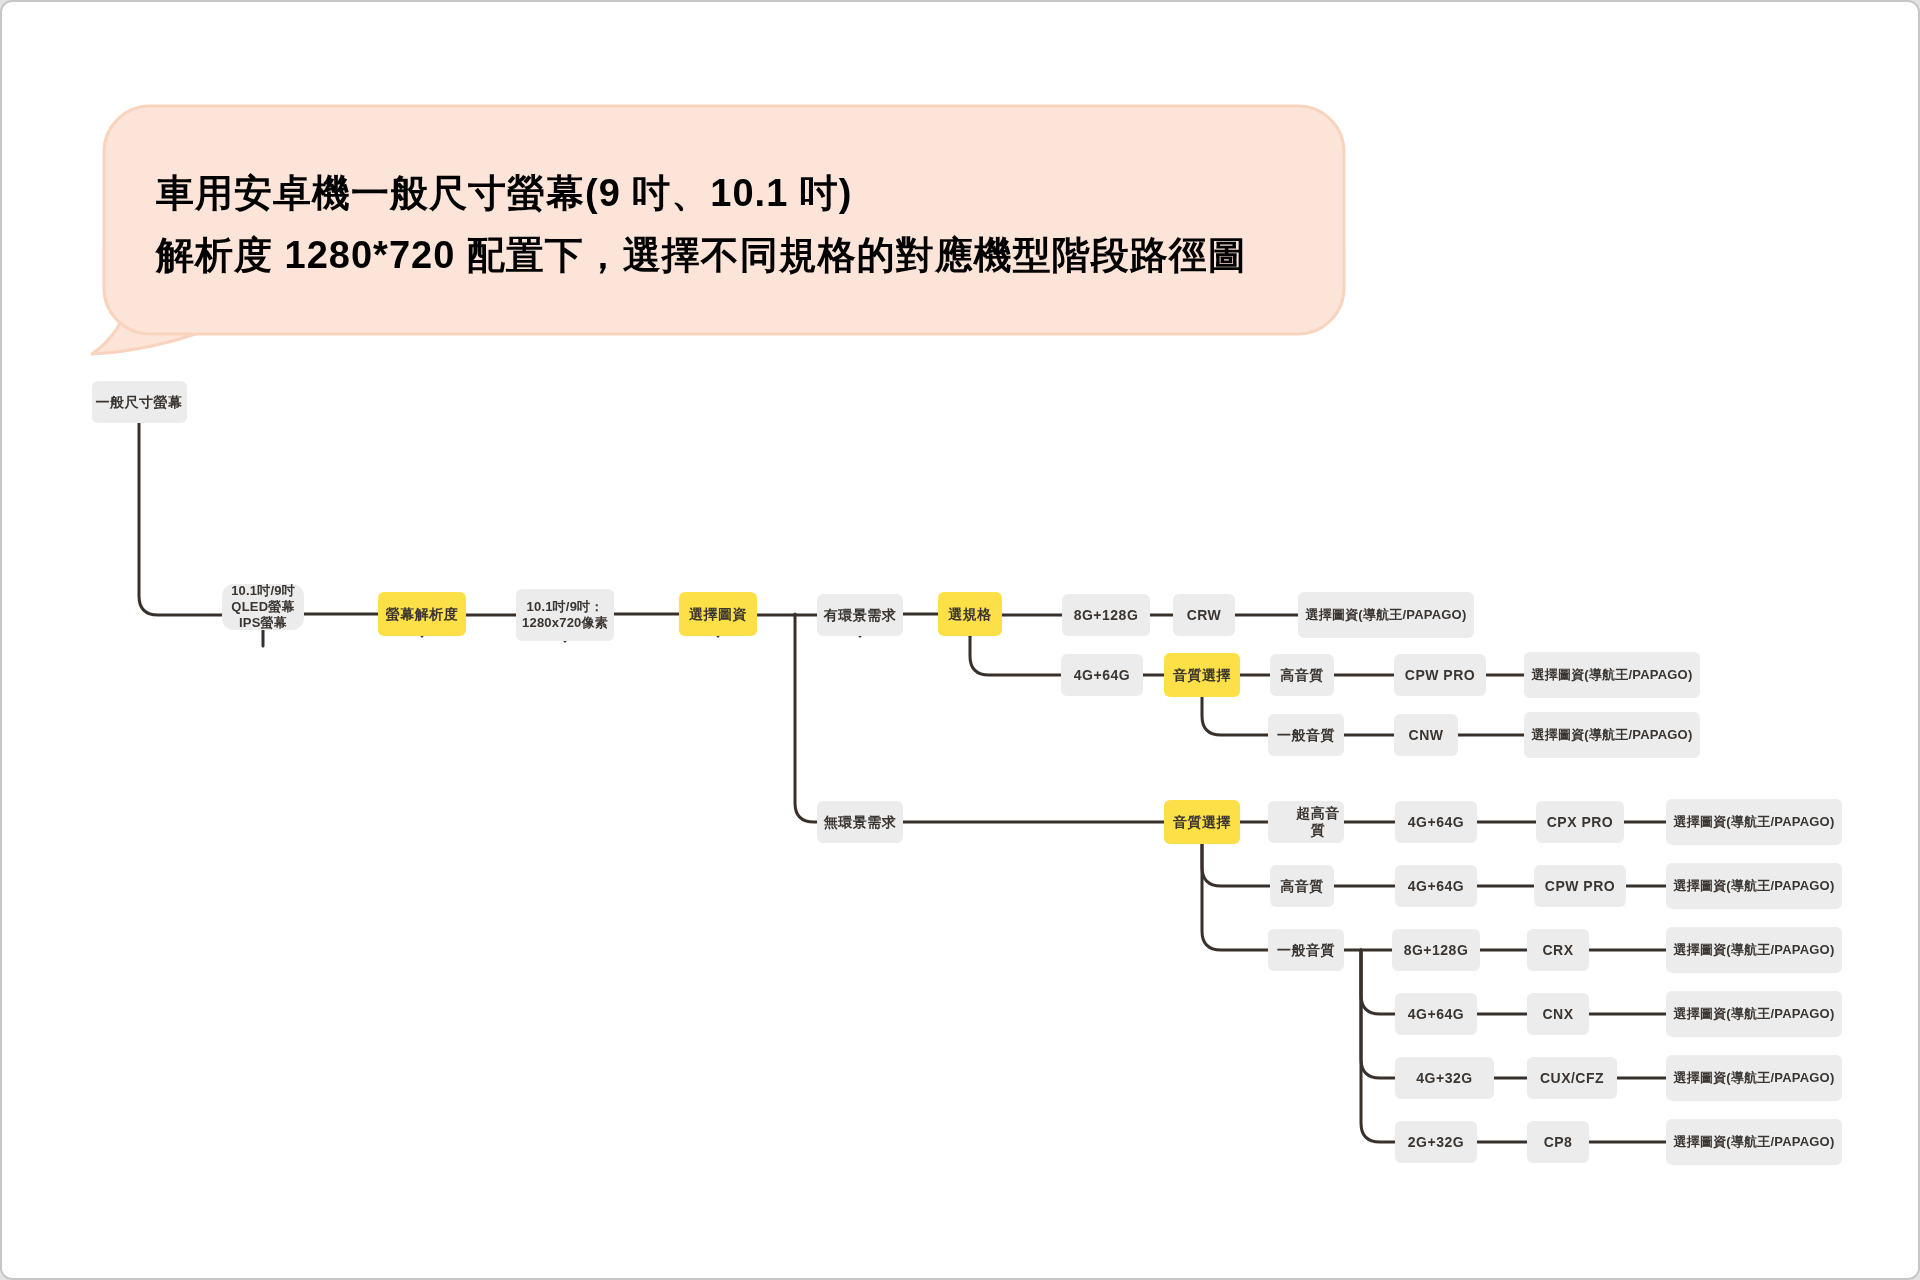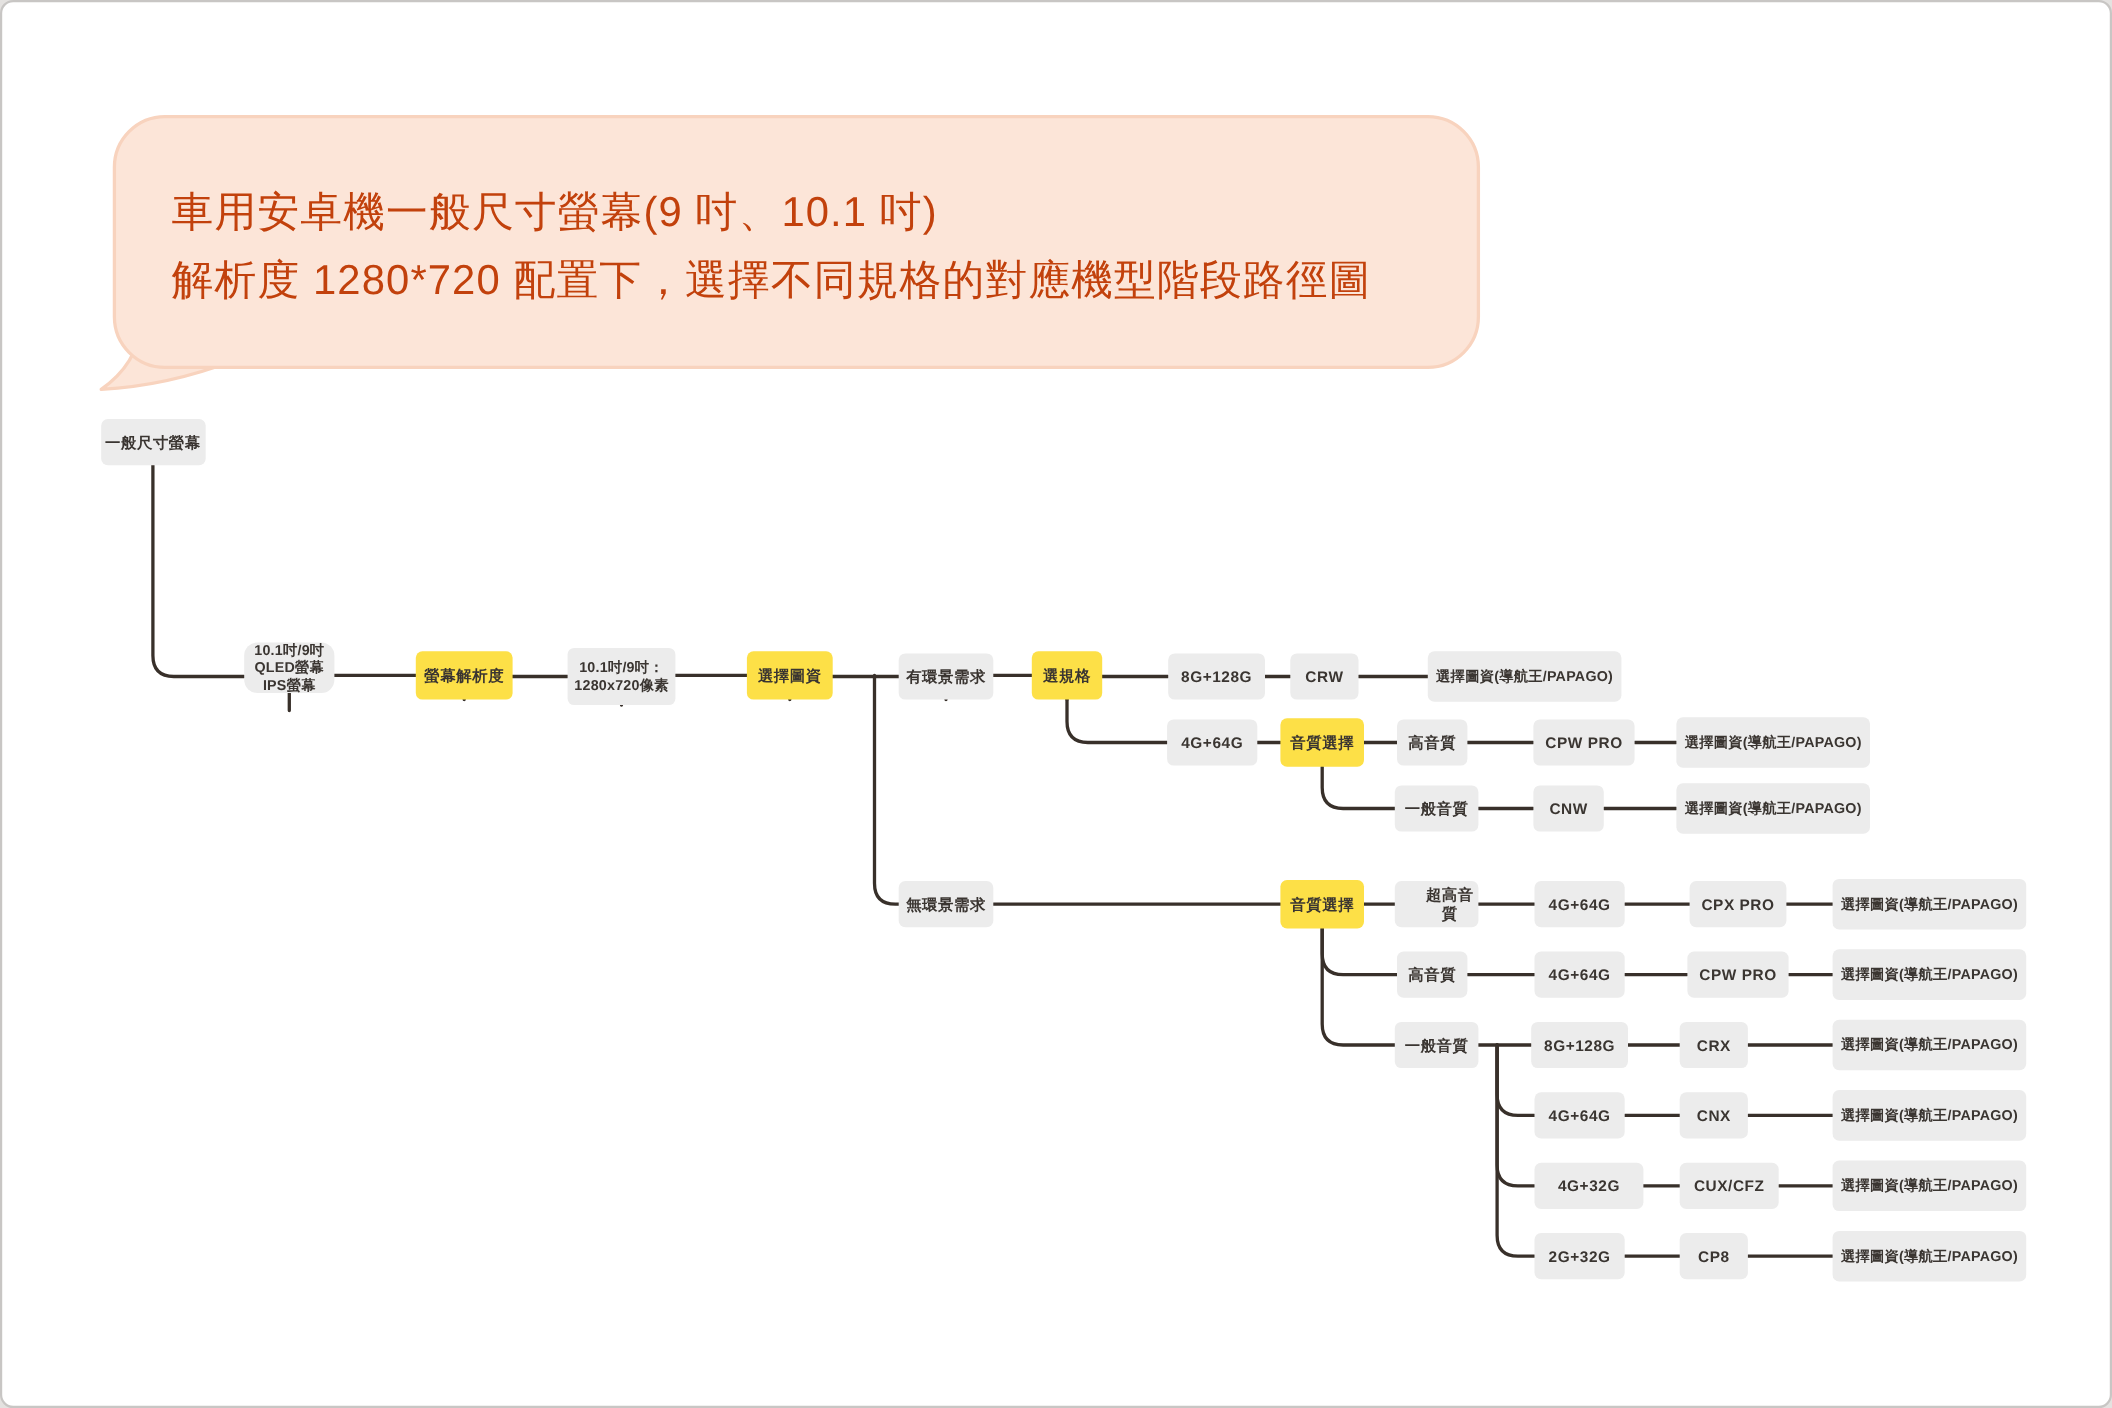--- a/index.html
+++ b/index.html
@@ -18,22 +18,22 @@
     border:2px solid #c8c6c4;
     border-radius:12px;
     box-sizing:border-box;
     overflow:hidden;
   }
   #bg-svg{
     position:absolute;left:0;top:0;width:1920px;height:1280px;z-index:1;
   }
   .title-text{
     position:absolute;left:154px;top:160px;z-index:3;
-    font-size:38px;line-height:62px;font-weight:400;
-    color:#c2410c;letter-spacing:1px;white-space:nowrap;
+    font-size:38px;line-height:62px;font-weight:700;
+    color:#000000;letter-spacing:1px;white-space:nowrap;
   }
   #nodes{
     position:absolute;left:0;top:0;width:1920px;height:1280px;z-index:2;
   }
   .node{
     position:absolute;
     display:flex;align-items:center;justify-content:center;
     text-align:center;
     border-radius:6px;
     font-weight:700;

